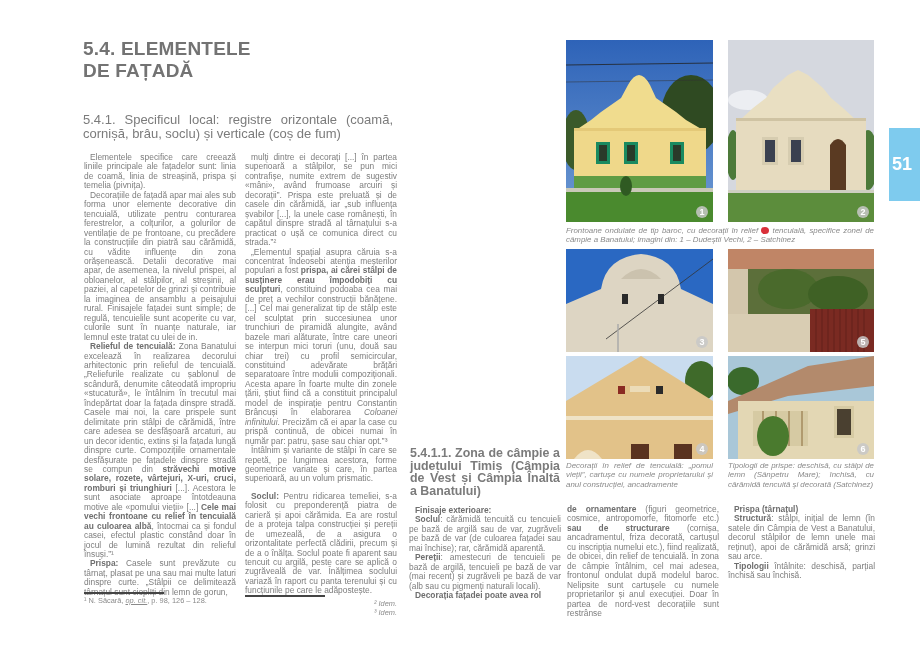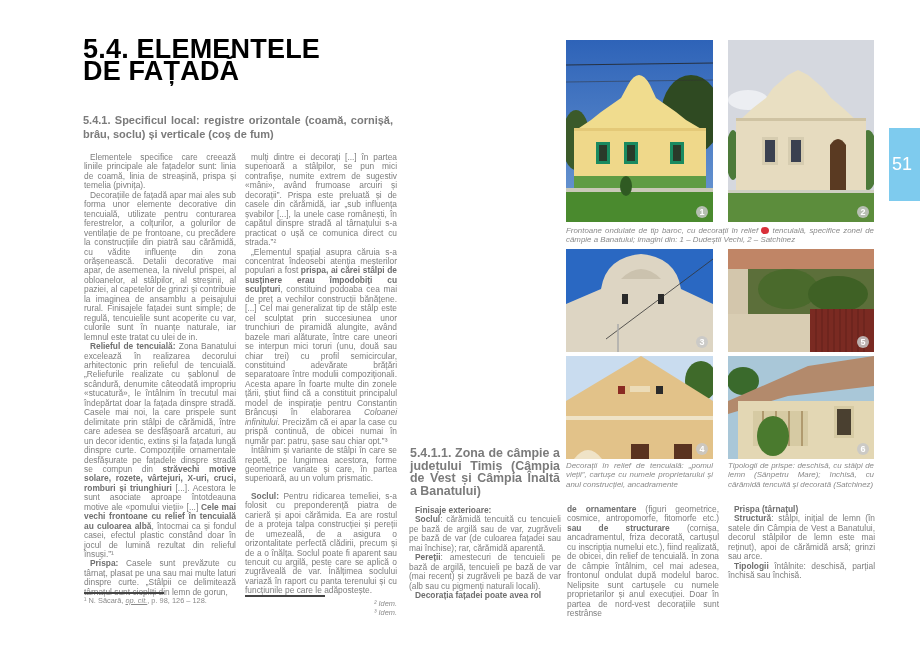--- a/index.html
+++ b/index.html
@@ -2,25 +2,25 @@
 <html><head>
 <meta charset="utf-8">
 <style>
   * { margin: 0; padding: 0; box-sizing: border-box; }
   html, body { width: 920px; height: 650px; background: #ffffff; overflow: hidden; }
   body { position: relative; font-family: "Liberation Sans", sans-serif; color: #7a7a7a; }
 
   .title {
     position: absolute; left: 83px; top: 38px; width: 320px;
     font-family: "Liberation Sans", sans-serif; font-weight: bold;
-    font-size: 27px; line-height: 22px; color: #000000; letter-spacing: 0.2px;
+    font-size: 19px; line-height: 22px; color: #737373; letter-spacing: 0.2px;
   }
   .subtitle {
     position: absolute; left: 83px; top: 113px; width: 310px;
-    font-weight: bold; font-size: 11px; line-height: 14px; color: #7b7b7b;
+    font-weight: normal; font-size: 13px; line-height: 14px; color: #7b7b7b;
     text-align: justify;
   }
 
   .col {
     position: absolute; font-size: 8.4px; line-height: 9.45px; color: #7d7d7d;
     text-align: justify; hyphens: none;
   }
   .col p { text-indent: 6px; }
   .col b { color: #6e6e6e; }
   .col .gap { height: 8px; }
@@ -62,21 +62,21 @@
   .cap1 { left: 566px; top: 226px; width: 308px; }
   .cap2 { left: 566px; top: 461px; width: 147px; }
   .cap3 { left: 728px; top: 461px; width: 146px; }
   .cap1 .dot { display: inline-block; width: 8px; height: 7px; background: #d9303a; border-radius: 50%; vertical-align: -1px; }
 
   .page-tab {
     position: absolute; left: 889px; top: 128px; width: 31px; height: 73px;
     background: #7ecbee;
   }
   .page-tab span {
-    position: absolute; left: 3px; top: 26px; color: #fff; font-weight: normal; font-size: 18px;
+    position: absolute; left: 3px; top: 26px; color: #fff; font-weight: bold; font-size: 18px;
   }
 </style>
 </head>
 <body>
 
 <div class="title">
   <div>5.4. ELEMENTELE</div>
   <div>DE FAȚADĂ</div>
 </div>
 
@@ -113,21 +113,21 @@
   <p><b>Pereții</b><span>: amestecuri de tencuieli pe bază de argilă, tencuieli pe bază de var (mai recent) și zugrăveli pe bază de var (alb sau cu pigmenți naturali locali).</span></p>
   <p><b>Decorația fațadei poate avea rol</b></p>
 </div>
 
 <div class="col col4">
   <p style="text-indent:0"><b>de ornamentare</b><span> (figuri geometrice, cosmice, antropomorfe, fitomorfe etc.) </span><b>sau de structurare</b><span> (cornișa, ancadramentul, friza decorată, cartușul cu inscripția numelui etc.), fiind realizată, de obicei, din relief de tencuială. În zona de câmpie întâlnim, cel mai adesea, frontonul ondulat după modelul baroc. Nelipsite sunt cartușele cu numele proprietarilor și anul execuției. Doar în partea de nord-vest decorațiile sunt restrânse</span></p>
 </div>
 
 <div class="col col5">
   <p><b>Prispa (târnațul)</b></p>
-  <p><b>Structură</b><span>: stâlpi, inițial de lemn (în satele din Câmpia de Vest a Banatului, decorul stâlpilor de lemn este mai reținut), apoi de cărămidă arsă; grinzi sau arce.</span></p>
+  <p><b>Structură</b><span>: stâlpi, inițial de lemn (în satele din Câmpia de Vest a Banatului, decorul stâlpilor de lemn unele mai reținut), apoi de cărămidă arsă; grinzi sau arce.</span></p>
   <p><b>Tipologii</b><span> întâlnite: deschisă, parțial închisă sau închisă.</span></p>
 </div>
 
 <div class="photo p1">
   <svg width="147" height="182" viewBox="0 0 147 182">
     <defs>
       <linearGradient id="sky1" x1="0" y1="0" x2="0" y2="1">
           <stop offset="0" stop-color="#2e63b8"></stop>
           <stop offset="1" stop-color="#6e9ad3"></stop>
         </linearGradient>

